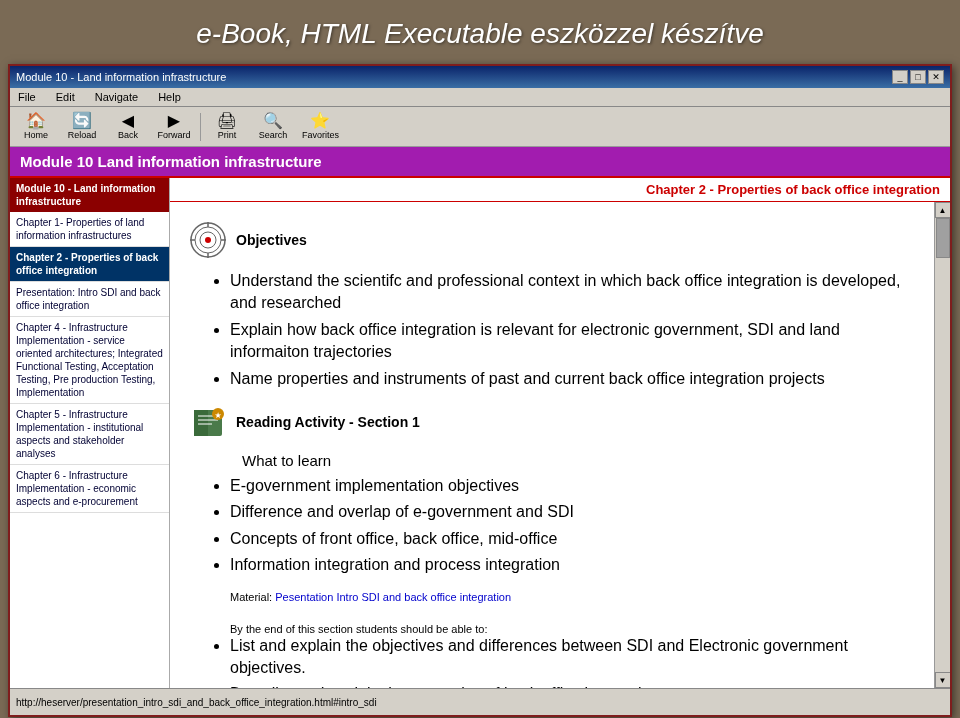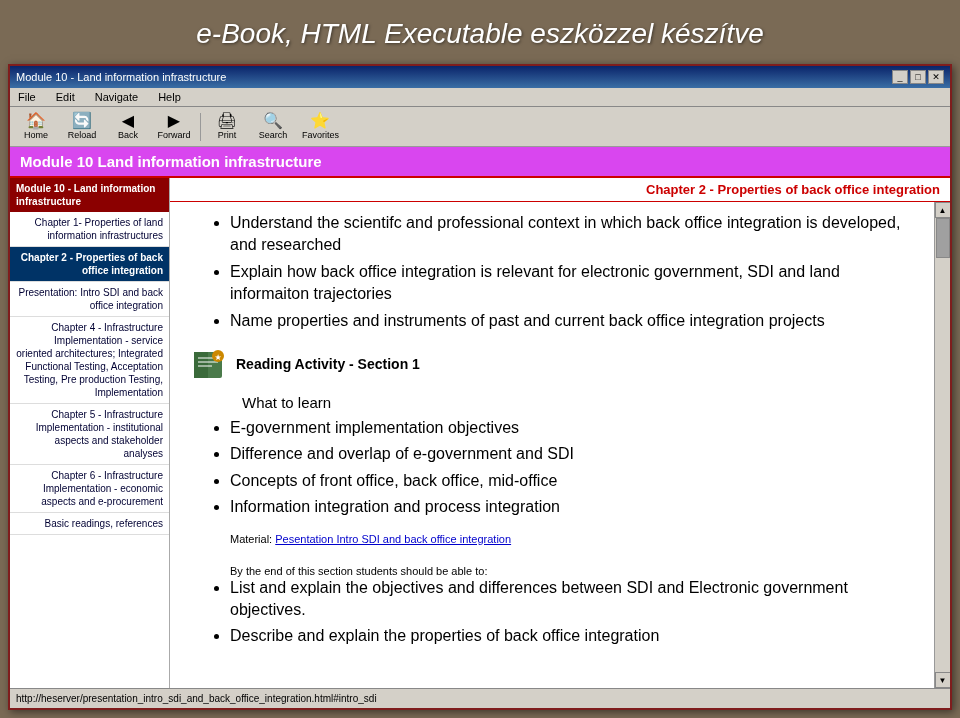--- a/index.html
+++ b/index.html
@@ -137,39 +137,38 @@
       padding: 4px 6px;
       line-height: 1.3;
     }
     .sidebar-item {
       padding: 4px 6px;
       border-bottom: 1px solid #ddd;
       cursor: pointer;
       font-size: 10px;
       line-height: 1.3;
       color: #000033;
-      text-align: right;
     }
     .sidebar-item.active {
       background: #003366;
       color: white;
       font-weight: bold;
     }
 
     
     .main-content {
       flex: 1;
       background: white;
       overflow-y: auto;
       position: relative;
     }
 
     
     .module-header {
-      background: #d946ef;
+      background: #a21caf;
       color: white;
       font-size: 15px;
       font-weight: bold;
       padding: 6px 10px;
       border-bottom: 2px solid #cc0000;
     }
     .chapter-title {
       color: #cc0000;
       font-size: 13px;
       font-weight: bold;
@@ -222,21 +221,20 @@
     }
 
     .material-line {
       font-size: 11px;
       margin-left: 40px;
       margin-top: 8px;
       margin-bottom: 8px;
     }
     .material-link {
       color: #0000cc;
-      text-decoration: underline;
       cursor: pointer;
     }
 
     .section-end-text {
       font-size: 11px;
       margin-left: 40px;
       margin-top: 20px;
       margin-bottom: 0;
       color: #000;
     }
@@ -276,21 +274,21 @@
       border: 1px solid #888;
       left: 1px;
     }
 
     
     .status-bar {
       background: #d4d0c8;
       border-top: 1px solid #888;
       padding: 2px 6px;
       font-size: 10px;
-      height: 20px;
+      height: 27px;
       display: flex;
       align-items: center;
     }
   </style>
 </head>
 <body>
 
 <div class="top-banner">
   <h1>e-Book, HTML Executable eszközzel készítve</h1>
 </div>
@@ -352,33 +350,47 @@
   <div class="content-area">
 
     <div class="sidebar">
       <div class="sidebar-header">Module 10 - Land information infrastructure</div>
       <div class="sidebar-item">Chapter 1- Properties of land information infrastructures</div>
       <div class="sidebar-item active">Chapter 2 - Properties of back office integration</div>
       <div class="sidebar-item">Presentation: Intro SDI and back office integration</div>
       <div class="sidebar-item">Chapter 4 - Infrastructure Implementation - service oriented architectures; Integrated Functional Testing, Acceptation Testing, Pre production Testing, Implementation</div>
       <div class="sidebar-item">Chapter 5 - Infrastructure Implementation - institutional aspects and stakeholder analyses</div>
       <div class="sidebar-item">Chapter 6 - Infrastructure Implementation - economic aspects and e-procurement</div>
-      <div class="sidebar-item">Basic readings, references</div>
     </div>
 
     <div style="flex:1; display:flex; flex-direction:column; overflow:hidden;">
 
       <div class="chapter-title">
         <span>Chapter 2 - Properties of back office integration</span>
       </div>
 
       <div style="display:flex; flex:1; overflow:hidden;">
         <div class="main-content">
           <div class="content-body">
 
+            <div class="section-header">
+              <div class="section-icon">
+                <svg width="36" height="36" viewBox="0 0 36 36">
+                  <circle cx="18" cy="18" r="17" fill="none" stroke="#666" stroke-width="1.5"></circle>
+                  <circle cx="18" cy="18" r="13" fill="none" stroke="#666" stroke-width="1"></circle>
+                  <circle cx="18" cy="18" r="8" fill="none" stroke="#666" stroke-width="1"></circle>
+                  <circle cx="18" cy="18" r="3" fill="#cc0000"></circle>
+                  <line x1="18" y1="0" x2="18" y2="5" stroke="#666" stroke-width="1.5"></line>
+                  <line x1="18" y1="31" x2="18" y2="36" stroke="#666" stroke-width="1.5"></line>
+                  <line x1="0" y1="18" x2="5" y2="18" stroke="#666" stroke-width="1.5"></line>
+                  <line x1="31" y1="18" x2="36" y2="18" stroke="#666" stroke-width="1.5"></line>
+                </svg>
+              </div>
+              <span class="section-title">Objectives</span>
+            </div>
 
             <ul class="bullet-list">
               <li>Understand the scientifc and professional context in which back office integration is developed, and researched</li>
               <li>Explain how back office integration is relevant for electronic government, SDI and land informaiton trajectories</li>
               <li>Name properties and instruments of past and current back office integration projects</li>
             </ul>
 
             <div class="section-header">
               <div class="section-icon">
                 <svg width="36" height="36" viewBox="0 0 36 36">

